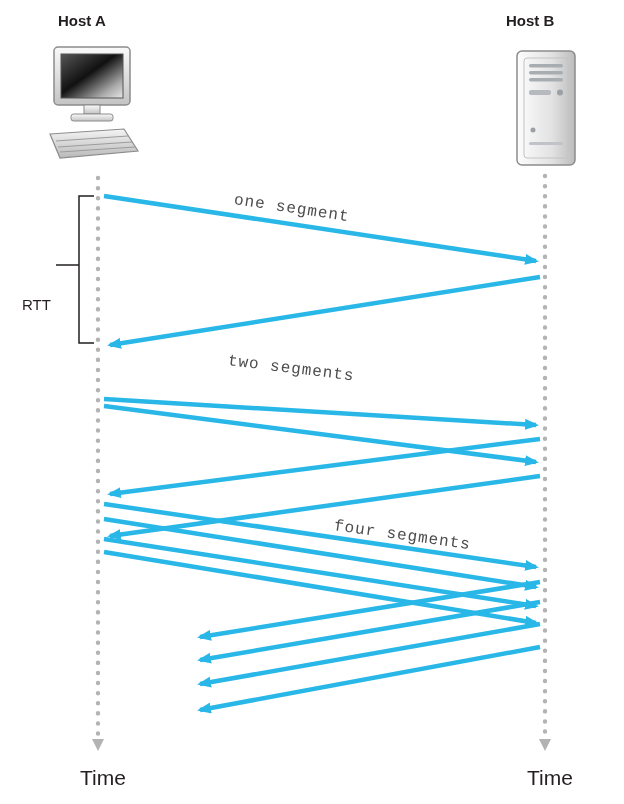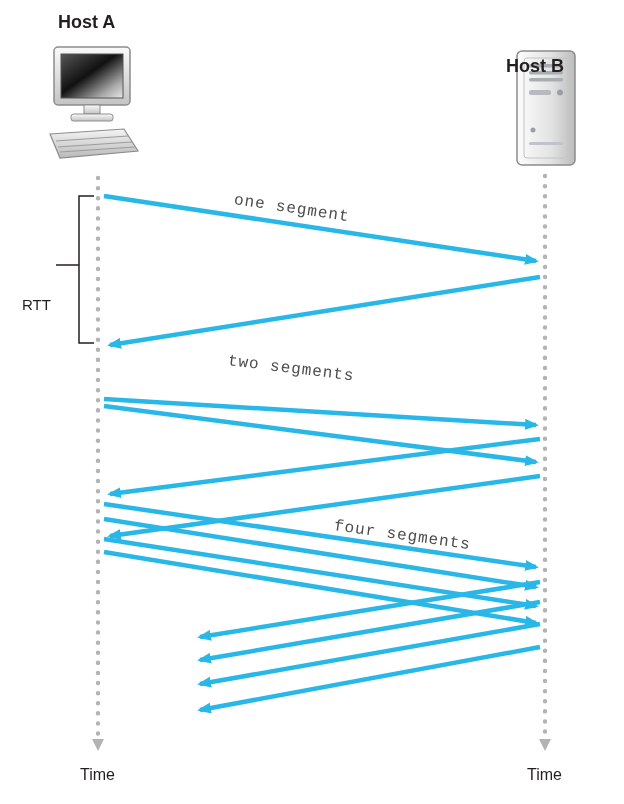--- a/index.html
+++ b/index.html
@@ -10,22 +10,22 @@
     --segment-label:#4d4d4d;
   }
   html,body{margin:0;padding:0;background:#ffffff;}
   body{
     width:624px;height:804px;position:relative;overflow:hidden;
     font-family:"Liberation Sans", sans-serif;
   }
   .canvas{position:absolute;inset:0;}
   svg{position:absolute;left:0;top:0;}
   .label{position:absolute;color:var(--text,#231f20);white-space:nowrap;}
-  .host-label{font-weight:bold;font-size:18px;}
-  .time-label{font-size:16px;}
+  .host-label{font-weight:bold;font-size:15px;}
+  .time-label{font-size:21px;}
   .rtt-label{font-size:15px;}
   .seg-label{
     font-family:"Liberation Mono","DejaVu Sans Mono",monospace;
     font-size:16px;color:var(--segment-label,#4d4d4d);
     letter-spacing:1px;transform-origin:left center;
   }
   .arrow{stroke:var(--arrow,#29b7e8);stroke-width:4.5;fill:none;}
   .timeline{stroke:var(--timeline,#b3b3b3);stroke-width:4.4;stroke-dasharray:0.1 10;stroke-linecap:round;fill:none;}
   .bracket{stroke:var(--text,#231f20);stroke-width:1.5;fill:none;}
   #mCyan path{fill:var(--arrow,#29b7e8);}
@@ -106,21 +106,21 @@
     <line class="arrow" x1="104" y1="519" x2="536" y2="587" marker-end="url(#mCyan)"></line>
     <line class="arrow" x1="104" y1="539" x2="536" y2="606" marker-end="url(#mCyan)"></line>
     <line class="arrow" x1="104" y1="552" x2="536" y2="623" marker-end="url(#mCyan)"></line>
     <line class="arrow" x1="540" y1="582" x2="200" y2="637" marker-end="url(#mCyan)"></line>
     <line class="arrow" x1="540" y1="602" x2="200" y2="660" marker-end="url(#mCyan)"></line>
     <line class="arrow" x1="540" y1="624" x2="200" y2="684" marker-end="url(#mCyan)"></line>
     <line class="arrow" x1="540" y1="647" x2="200" y2="710" marker-end="url(#mCyan)"></line>
   </svg>
 
   <div class="label host-label" style="left:58px;top:12px;">Host A</div>
-  <div class="label host-label" style="left:506px;top:12px;margin-top:44px;">Host B</div>
+  <div class="label host-label" style="left:506px;top:12px;">Host B</div>
 
   <div class="label rtt-label" style="left:22px;top:257px;margin-top:39px;">RTT</div>
 
   <div class="label seg-label" style="left:234px;top:191px;transform:rotate(8.5deg);">one segment</div>
   <div class="label seg-label" style="left:228px;top:352px;transform:rotate(7deg);">two segments</div>
   <div class="label seg-label" style="left:334px;top:517px;transform:rotate(8deg);">four segments</div>
 
   <div class="label time-label" style="left:80px;top:766px;">Time</div>
   <div class="label time-label" style="left:527px;top:766px;">Time</div>
 

